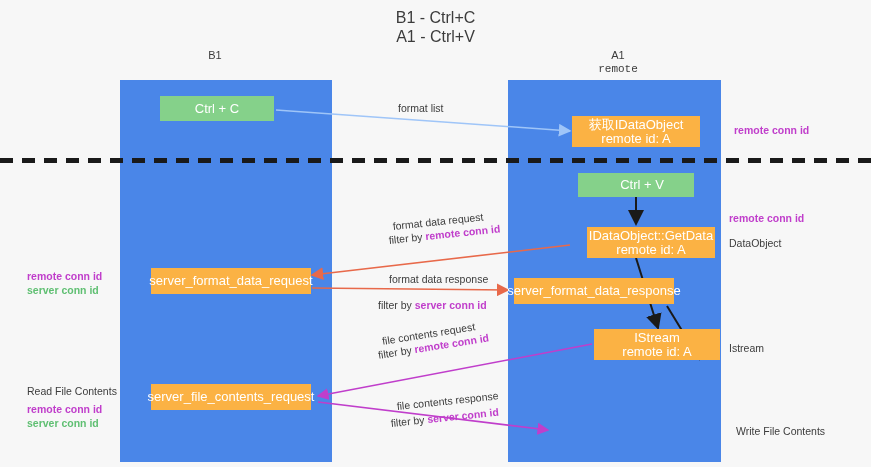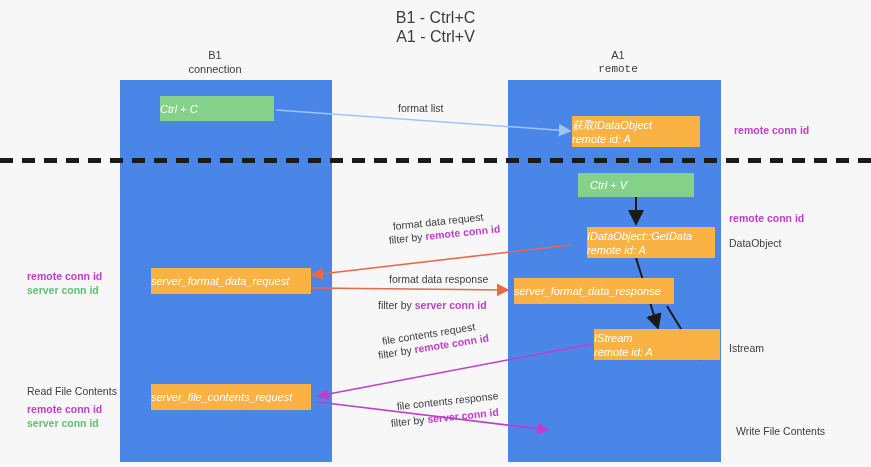--- a/index.html
+++ b/index.html
@@ -41,28 +41,27 @@
     text-align: center;
     color: #3c3c3c;
     font-size: 11px;
     line-height: 14px;
     white-space: pre;
   }
   .node {
     position: absolute;
     display: flex;
     flex-direction: column;
-    align-items: flex-start;
+    align-items: center;
     justify-content: center;
     color: #ffffff;
-    font-size: 11px;
+    font-size: 13px;
     line-height: 14px;
     text-align: center;
     box-sizing: border-box;
-    font-style: italic;
   }
   .node.green { background: #85d18a; }
   .node.orange { background: #fbb244; }
   .edge-label {
     position: absolute;
     color: #3c3c3c;
     font-size: 10.5px;
     line-height: 14px;
     white-space: nowrap;
   }
@@ -87,21 +86,20 @@
 </style>
 </head>
 <body>
 
 <div id="canvas">
 
   <div class="title" style="left:0; top:8px;">B1 - Ctrl+C</div>
   <div class="title" style="left:0; top:27px;">A1 - Ctrl+V</div>
 
   <div class="lane-header" style="left:155px; top:48px; width:120px;">B1</div>
-  <div class="lane-header" style="left:155px; top:62px; width:120px;">connection</div>
   <div class="lane-header" style="left:558px; top:48px; width:120px;">A1</div>
   <div class="lane-header" style="left:558px; top:62px; width:120px;font-family:Liberation Mono, monospace;">remote</div>
 
   <div class="lane" style="left:120px; top:80px; width:212px; height:382px;"></div>
   <div class="lane" style="left:508px; top:80px; width:213px; height:382px;"></div>
 
   <svg id="svg-layer" viewBox="0 0 871 467">
     <defs>
       <marker id="ah-blue" markerWidth="8" markerHeight="8" refX="7" refY="4" orient="auto">
         <path d="M0,0 L8,4 L0,8 z" fill="#9fc5f8"></path>

